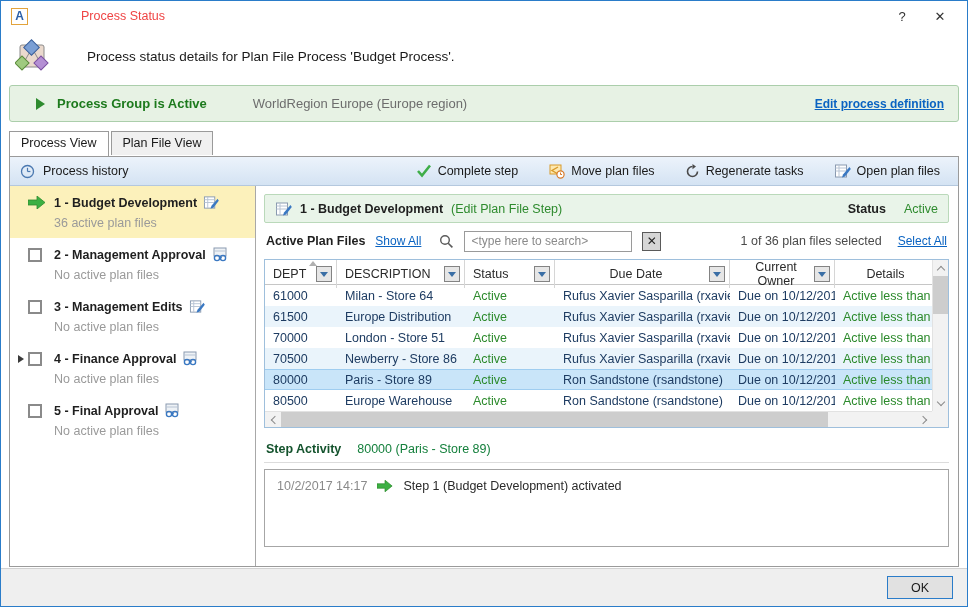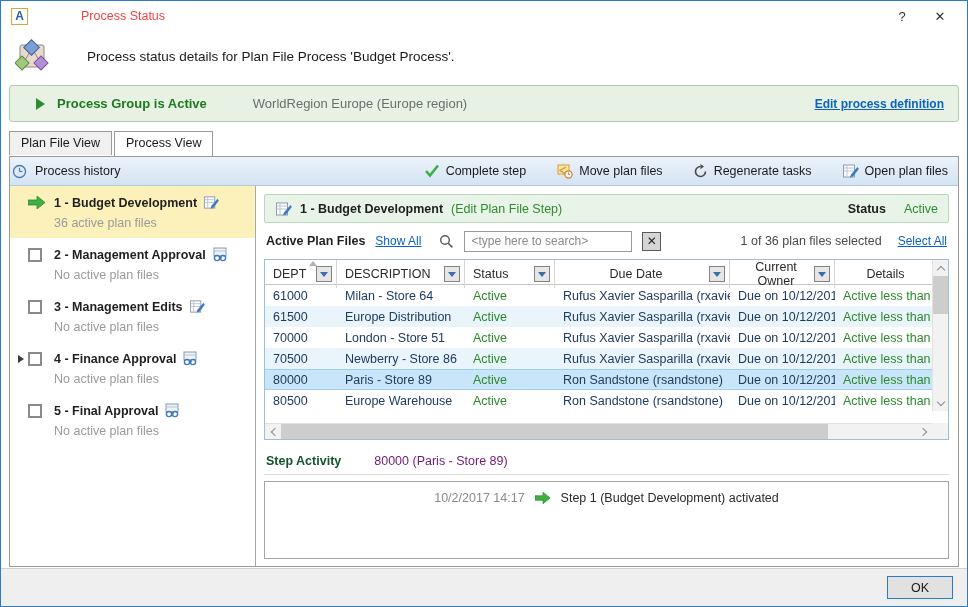--- a/index.html
+++ b/index.html
@@ -37,21 +37,21 @@
 
   
   .tabs { display:flex; margin-left:8px; height:25px; align-items:flex-end; position:relative; z-index:2; }
   .tab { padding:4px 11px 5px 11px; font-size:12.5px; border:1px solid #9a9a9a; border-bottom:none;
          background:#f0f0f0; color:#1a1a1a; cursor:pointer; margin-right:2px; }
   .tab.active { background:#fff; padding-bottom:6px; margin-bottom:-1px; }
 
   
   .content { position:absolute; left:8px; right:8px; top:155px; bottom:39px;
              border:1px solid #9a9a9a; background:#fff; display:flex; flex-direction:column; }
-  .toolbar { height:29px; flex:none; display:flex; align-items:center; padding:0 2px;
+  .toolbar { height:29px; flex:none; display:flex; align-items:center; padding:0 10px;
              background:linear-gradient(#ecf3fb,#d4e3f3); border-bottom:1px solid #b4c8de; }
   .toolbar-label { margin-left:8px; color:#1a1a1a; }
   .toolbar-spacer { flex:1; }
   .tool-btn { display:flex; align-items:center; gap:6px; padding:3px 8px; background:transparent;
               border:none; font-size:12.5px; color:#1a1a1a; cursor:pointer; margin-left:14px;
               font-family:"Liberation Sans", sans-serif; }
 
   .panes { flex:1; display:flex; min-height:0; }
 
   
@@ -80,21 +80,21 @@
   .apf-label { font-weight:bold; color:#1f1f1f; }
   .search-input { width:168px; height:21px; border:1px solid #9a9a9a; padding:0 6px; font-size:12px;
                   font-family:"Liberation Sans", sans-serif; color:#333; }
   .search-input::placeholder { color:#8a8a8a; }
   .clear-btn { width:19px; height:19px; background:#d6d6d6; border:1px solid #5a5a5a; color:#222;
                font-size:12px; display:flex; align-items:center; justify-content:center; cursor:pointer; }
   .filter-spacer { flex:1; }
   .selection-summary { color:#4a4a4a; margin-right:6px; }
 
   
-  .table-wrap { flex:none; border:1px solid #9ebfdc; display:flex; flex-direction:column; background:#fff;gap:12px; }
+  .table-wrap { flex:none; border:1px solid #9ebfdc; display:flex; flex-direction:column; background:#fff; }
   .table-upper { display:flex; }
   .table-main { flex:1; min-width:0; }
   .grid-row { display:grid; grid-template-columns:72px 128px 90px 175px 105px minmax(0,1fr); }
   .thead { height:25px; border-bottom:1px solid #c6c6c6; }
   .th { position:relative; display:flex; align-items:center; padding:0 4px 0 8px; font-size:12.5px;
         color:#2a2a2a; border-right:1px solid #d6d6d6; }
   .th:last-child { border-right:none; }
   .th .th-label { flex:1; }
   .th.center .th-label { text-align:center; }
   .sort-asc { position:absolute; top:1px; left:44px; width:0; height:0;
@@ -123,23 +123,23 @@
   .v-thumb { width:100%; height:38px; background:#cdcdcd; }
   .v-track { flex:1; }
   .h-thumb { height:100%; width:calc(100% - 88px); background:#cdcdcd; }
   .h-track { flex:1; display:flex; }
   .corner { width:16px; flex:none; background:#f2f2f2; }
 
   
   .activity-label-row { margin-top:14px; padding:0 2px 6px 2px; display:flex; align-items:center; gap:16px;
                         border-bottom:1px solid #dcdcdc; flex:none; }
   .activity-label { font-weight:bold; color:#14532d; }
-  .activity-context { color:#701a75;margin-left:17px; }
+  .activity-context { color:#15803d; }
   .activity-box { margin-top:6px; border:1px solid #a6a6a6; height:78px; padding:9px 12px; flex:none; }
-  .activity-entry-line { display:flex; align-items:center; gap:10px;justify-content:center; }
+  .activity-entry-line { display:flex; align-items:center; gap:10px; }
   .activity-ts { color:#8a8a8a; }
   .activity-text { color:#2a2a2a; }
   .activity-sub { color:#8a8a8a; margin:7px 0 0 4px; }
 
   
   .footer { position:absolute; left:0; right:0; bottom:0; height:38px; background:#efefef;
             border-top:1px solid #d2d2d2; display:flex; align-items:center; justify-content:flex-end;
             padding:0 14px; }
   .ok-btn { width:66px; height:23px; background:#e1e1e1; border:1px solid #2a7cc9; font-size:12.5px;
             color:#1a1a1a; cursor:pointer; font-family:"Liberation Sans", sans-serif; }
@@ -175,22 +175,22 @@
 
   <div class="banner">
     <span class="play-icon"></span>
     <span class="banner-status">Process Group is Active</span>
     <span class="banner-target">WorldRegion Europe (Europe region)</span>
     <span class="banner-spacer"></span>
     <a class="link">Edit process definition</a>
   </div>
 
   <div class="tabs">
+    <div class="tab active">Process View</div>
     <div class="tab">Plan File View</div>
-    <div class="tab active">Process View</div>
   </div>
 
   <div class="content">
 
     <div class="toolbar">
       <span class="icon">
         <svg width="15" height="15" viewBox="0 0 15 15">
           <circle cx="7.5" cy="7.5" r="6" fill="none" stroke="#4a78b0" stroke-width="1.3"></circle>
           <line x1="7.5" y1="7.5" x2="7.5" y2="3.8" stroke="#4a78b0" stroke-width="1.2"></line>
           <line x1="7.5" y1="7.5" x2="10.4" y2="7.5" stroke="#4a78b0" stroke-width="1.2"></line>

